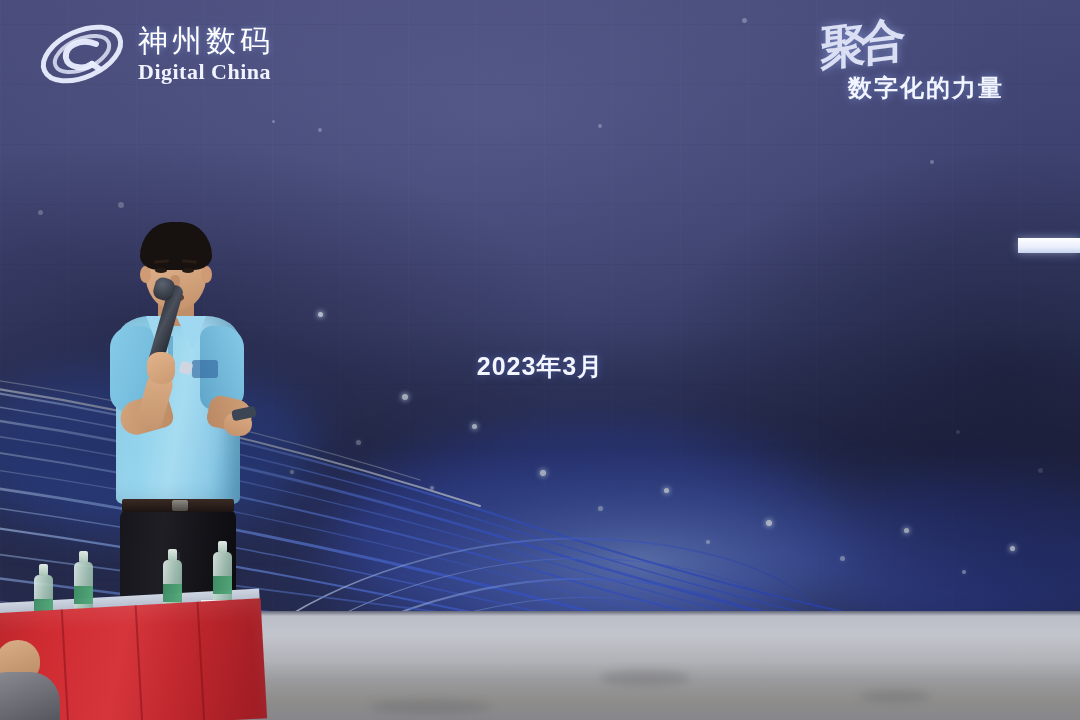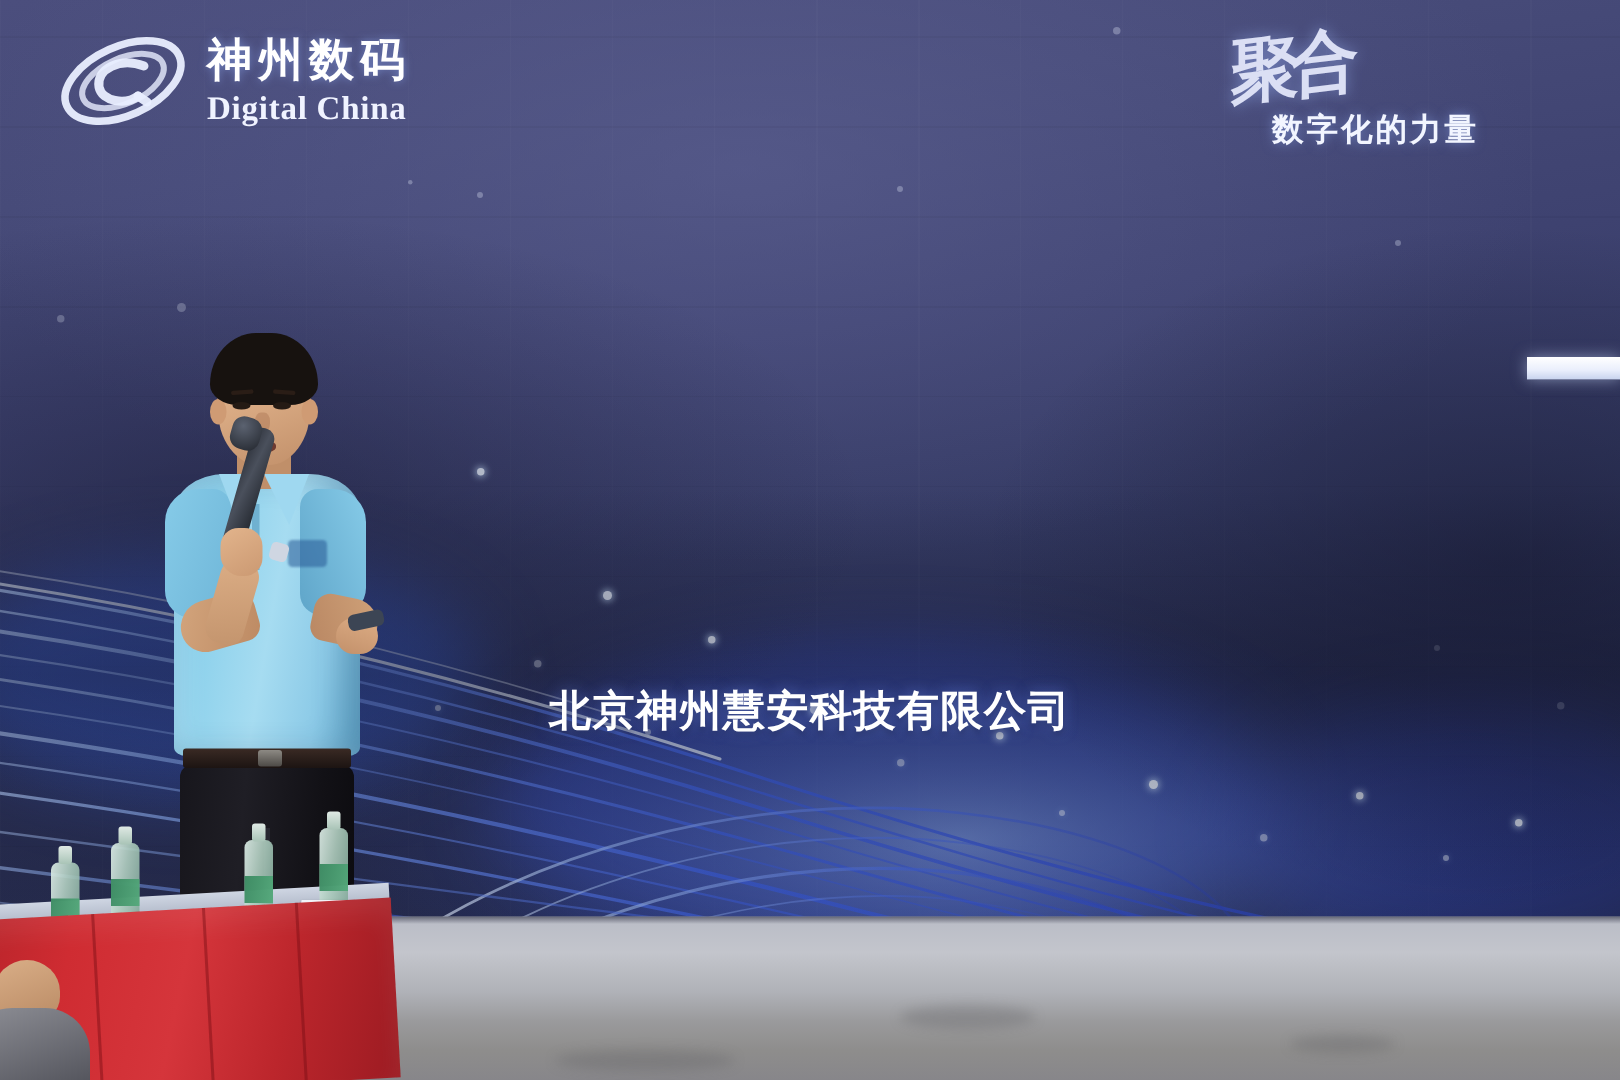--- a/index.html
+++ b/index.html
@@ -122,21 +122,21 @@
     left: 36px;
     top: 18px;
     display: flex;
     align-items: center;
     gap: 10px;
   }
   .dc-mark { width: 92px; height: 72px; flex: none; }
   .dc-words { display: flex; flex-direction: column; line-height: 1; }
   .dc-cn {
     font-size: 30px;
-    font-weight: bold;
+    font-weight: normal;
     color: #ffffff;
     letter-spacing: 4px;
     text-shadow: 0 0 6px rgba(150,180,255,.5);
   }
   .dc-en {
     font-size: 22px;
     font-weight: bold;
     color: #f0f3ff;
     letter-spacing: .5px;
     margin-top: 5px;
@@ -160,21 +160,21 @@
     letter-spacing: -6px;
     transform: rotate(-7deg) skewX(-7deg);
     text-shadow: 0 0 10px rgba(160,185,255,.55);
     font-family: "Liberation Serif", "DejaVu Serif", serif;
     opacity: .92;
     white-space: nowrap;
   }
   .event-sub {
     position: absolute;
     left: 50px; top: 58px;
-    font-size: 21px;
+    font-size: 24px;
     font-weight: bold;
     color: #f2f5ff;
     letter-spacing: 2px;
     text-shadow: 0 0 8px rgba(150,180,255,.5);
     white-space: nowrap;
   }
 
   
   .edge-bar {
     position: absolute;
@@ -528,21 +528,21 @@
       </div>
     </div>
 
     <div class="event-logo">
       <div class="event-brush">聚合</div>
       <div class="event-sub">数字化的力量</div>
     </div>
 
     <div class="edge-bar"></div>
 
-    <div class="slide-company">北京神州慧安科技有限公司</div>
+    <div class="slide-date">2023年3月</div>
   </div>
 
   <div class="stage-floor"></div>
   <div class="floor-shadowline"></div>
   <div class="floor-scuff" style="left:600px; top:670px; width:90px; height:16px;"></div>
   <div class="floor-scuff" style="left:370px; top:700px; width:120px; height:14px;"></div>
   <div class="floor-scuff" style="left:860px; top:690px; width:70px; height:12px;"></div>
 
   <div class="speaker">
     <div class="sp-pants"></div>

